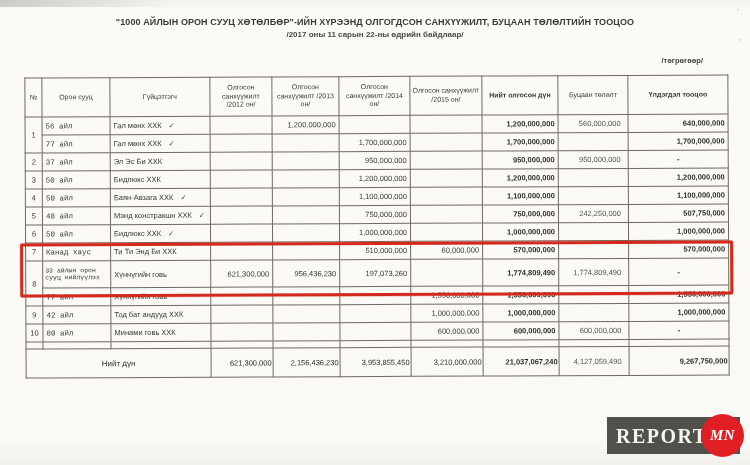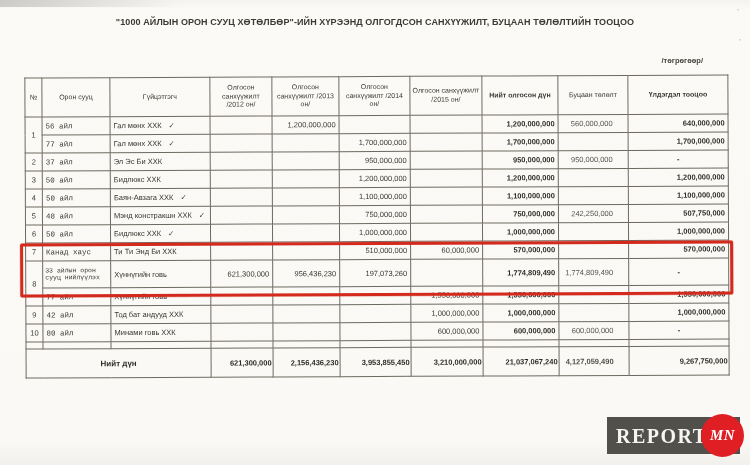--- a/index.html
+++ b/index.html
@@ -32,25 +32,25 @@
   }
   thead th.b{font-weight:bold;}
   tbody td{height:17px;padding:0 3px;white-space:nowrap;}
   tr.tall td{height:24px;}
   td.c-no{text-align:center;padding:0 1px;}
   td.c-housing{text-align:left;font-family:Liberation Mono, monospace;}
   td.c-housing.wrap{white-space:normal;font-size:6.5px;line-height:1.15;padding:1px 2px;}
   td.c-contractor{text-align:left;}
   td.num{text-align:right;}
   td.c-total,td.c-remaining{font-weight:bold;color:#2f2e28;}
-  td.c-repaid{color:#54524b;padding-right:15px;}
+  td.c-repaid{color:#54524b;padding-right:7px;}
   td.dash{text-align:center;font-weight:bold;}
   .chk{margin-left:7px;color:#4c4a42;font-size:7.5px;}
   tr.spacer td{height:6px;padding:0;}
-  tfoot td{height:26px;font-weight:bold;color:#2e2d27;}
+  tfoot td{height:26px;font-weight:normal;color:#2e2d27;}
   tfoot td.lbl{text-align:center;font-size:8px;}
   .highlight-box{
     position:absolute;left:-5px;top:166px;width:707px;height:48px;
     border:3px solid #d32a1d;border-radius:2px;pointer-events:none;
     box-shadow:0 0 0 .5px rgba(211,42,29,.35);
   }
   .prepared-by{
     position:absolute;left:153px;top:389px;font-size:8px;color:#403f39;letter-spacing:.2px;font-weight:bold;
   }
   .logo{
@@ -72,20 +72,21 @@
   .artifact{position:absolute;color:#b9b7b1;font-size:9px;}
   .a1{right:11px;top:7px;}
   .a2{right:9px;top:37px;}
 </style>
 </head>
 <body>
 
 <div class="page">
 
   <div class="doc-title">"1000 АЙЛЫН ОРОН СУУЦ ХӨТӨЛБӨР"-ИЙН ХҮРЭЭНД ОЛГОГДСОН САНХҮҮЖИЛТ, БУЦААН ТӨЛӨЛТИЙН ТООЦОО</div>
+  <div class="doc-date">/2017 оны 11 сарын 22-ны өдрийн байдлаар/</div>
   <div class="currency-note">/төгрөгөөр/</div>
 
   <div class="tablewrap">
     <table>
       <colgroup>
         <col style="width:17px">
           <col style="width:68px">
           <col style="width:100px">
         <col style="width:62px">
           <col style="width:67px">

